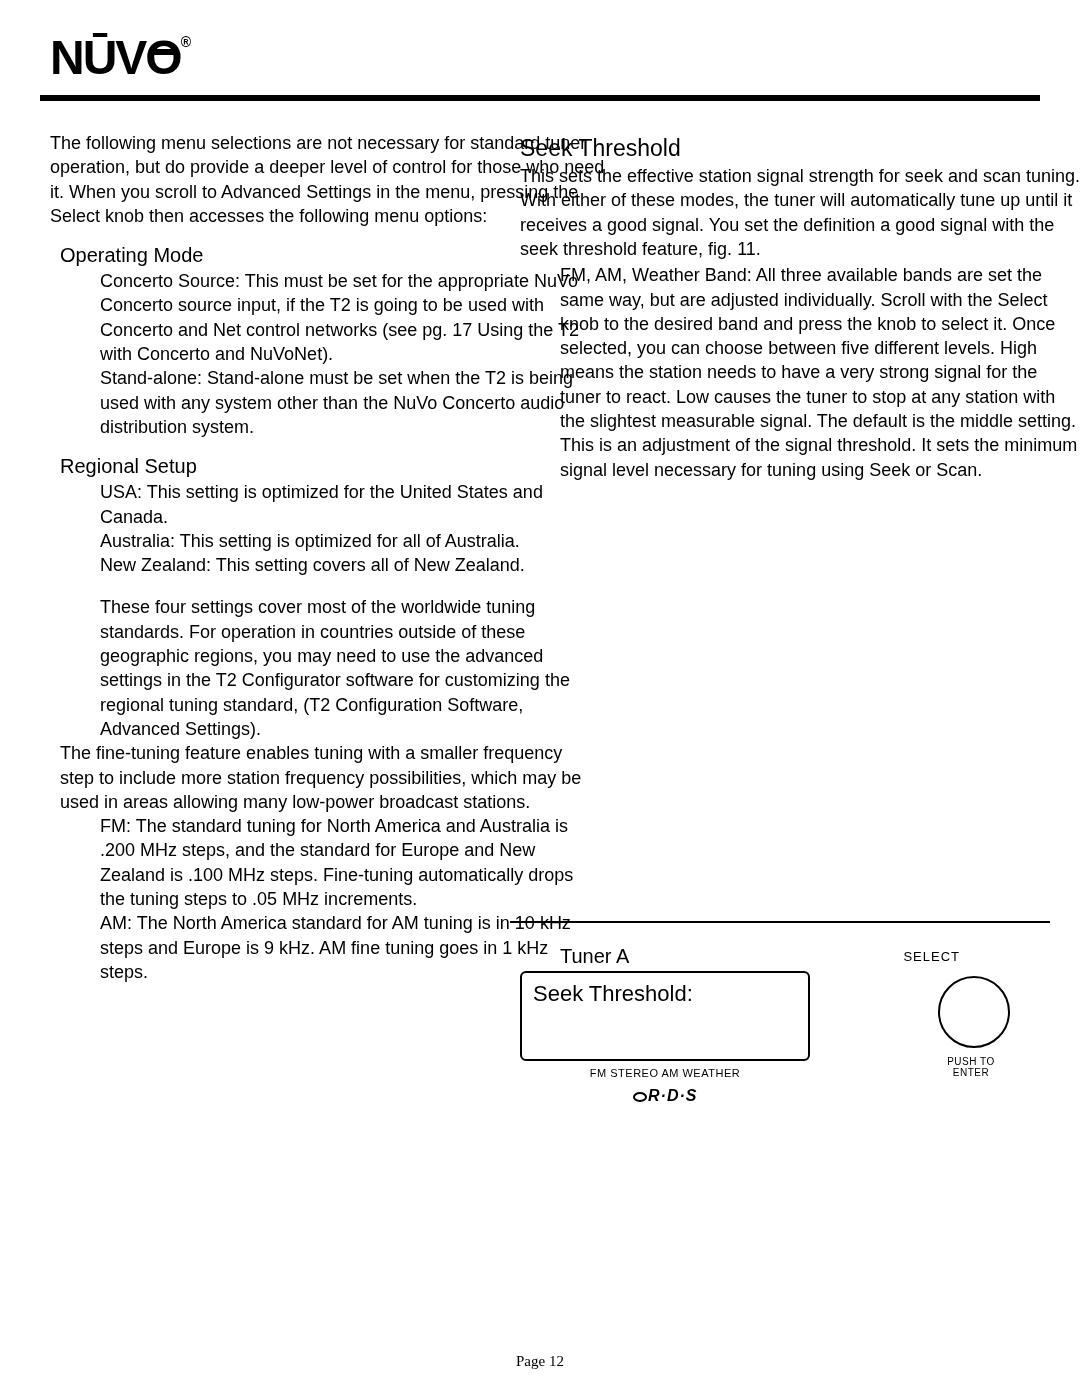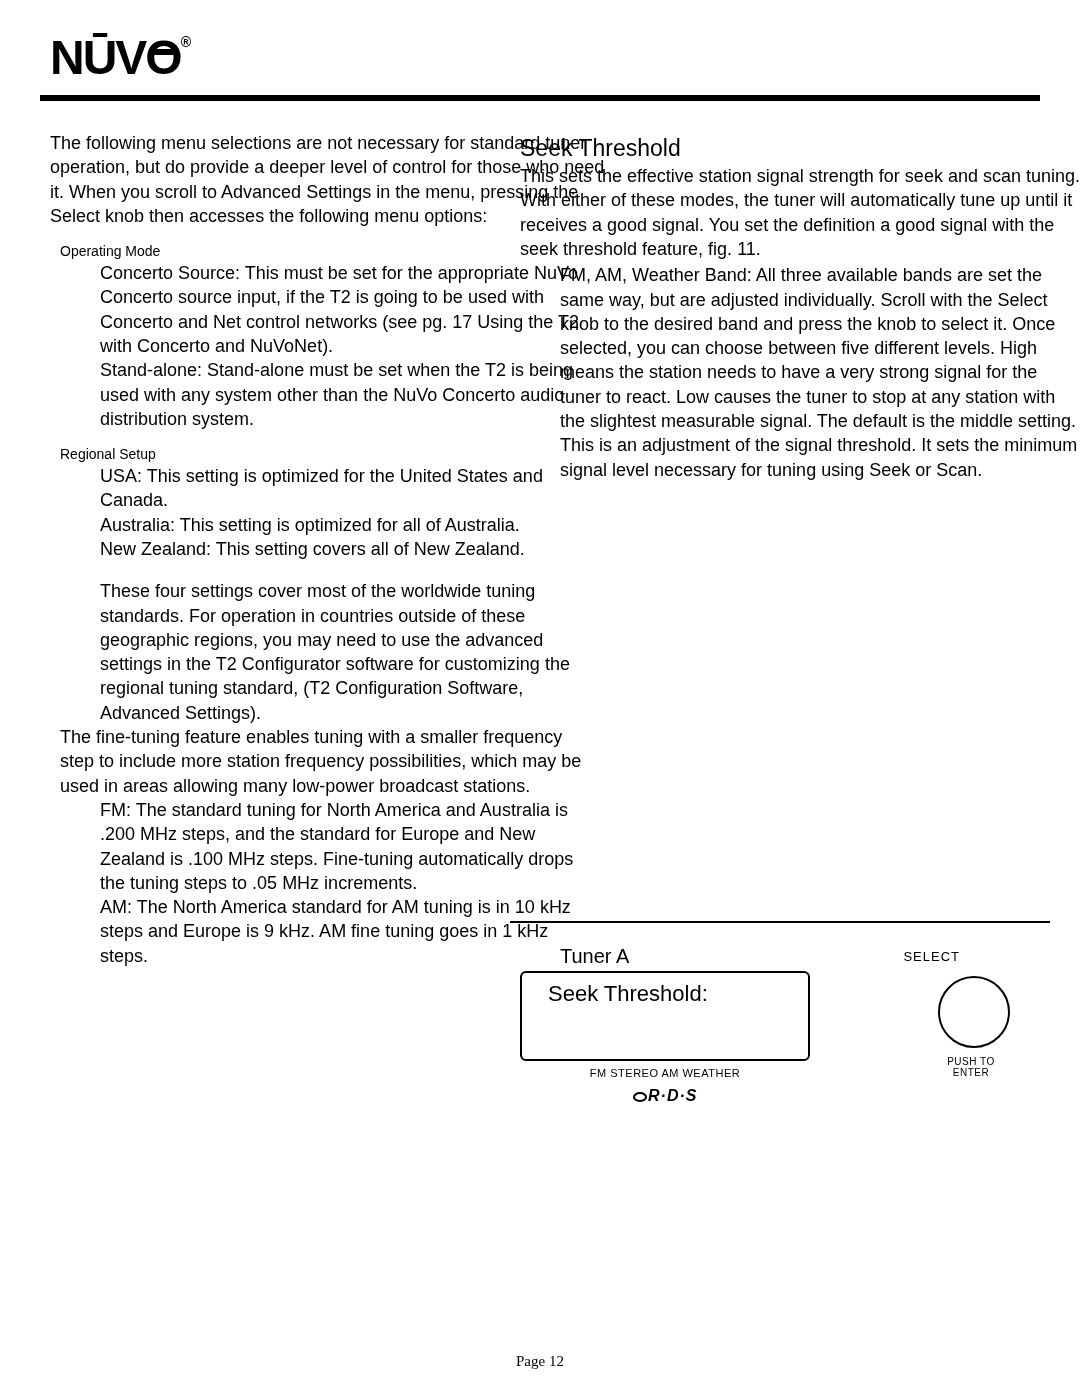--- a/index.html
+++ b/index.html
@@ -51,21 +51,21 @@
       top: 30px;
       width: 520px;
     }
     .col-right {
       position: absolute;
       left: 520px;
       top: 32px;
       width: 560px;
     }
     .sect-title {
-      font-size: 14px;
+      font-size: 20px;
       margin-top: 14px;
     }
     .indent {
       margin-left: 40px;
     }
     .fig-panel {
       position: absolute;
       left: 490px;
       top: 820px;
       width: 540px;
@@ -89,21 +89,21 @@
       display:flex; align-items:center; justify-content: space-between;
     }
     .tuner-label { font-size: 20px; }
     .select-label { font-size: 13px; letter-spacing: 1px; }
     .lcd {
       position:absolute;
       left: 30px; top: 50px;
       width: 290px; height: 90px;
       border: 2px solid #000;
       border-radius: 6px;
-      padding: 8px 26px;
+      padding: 8px 11px;
       font-size: 22px;
       line-height: 1.2;
     }
     .lcd-sublabels {
       position:absolute;
       left:30px; top:145px;
       width:290px;
       text-align:center;
       font-size:11px;
       letter-spacing:0.5px;

